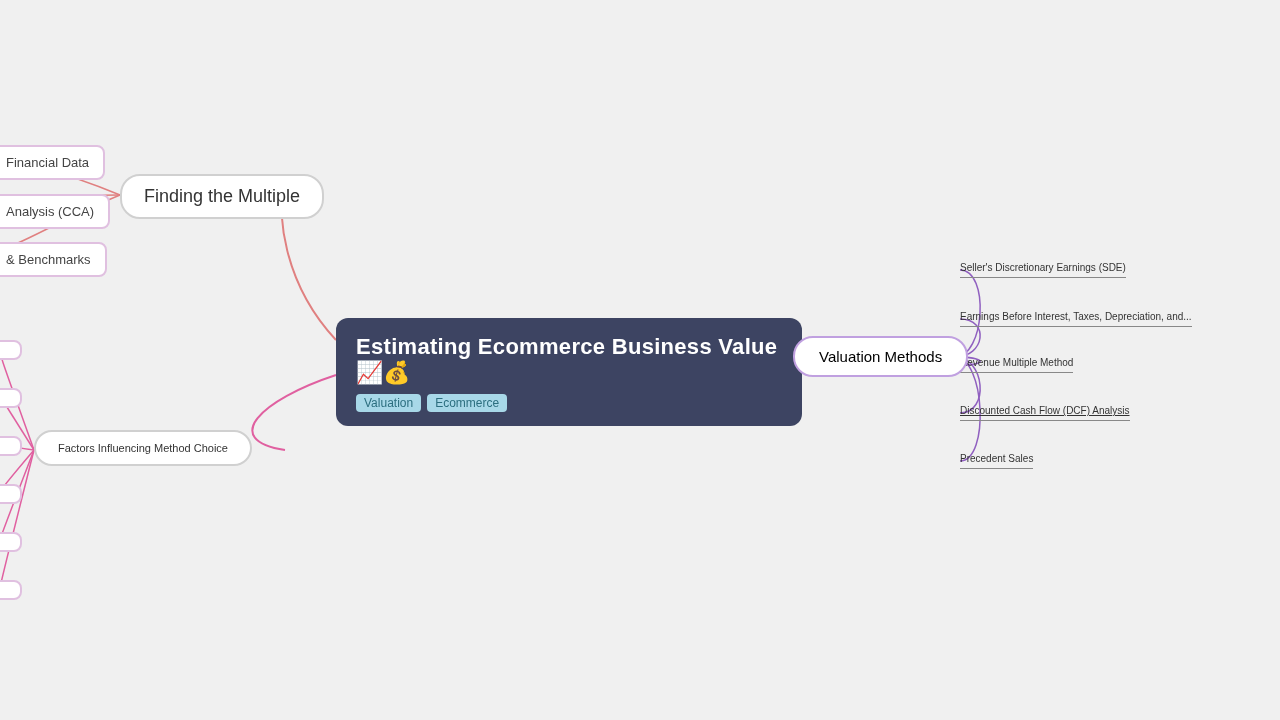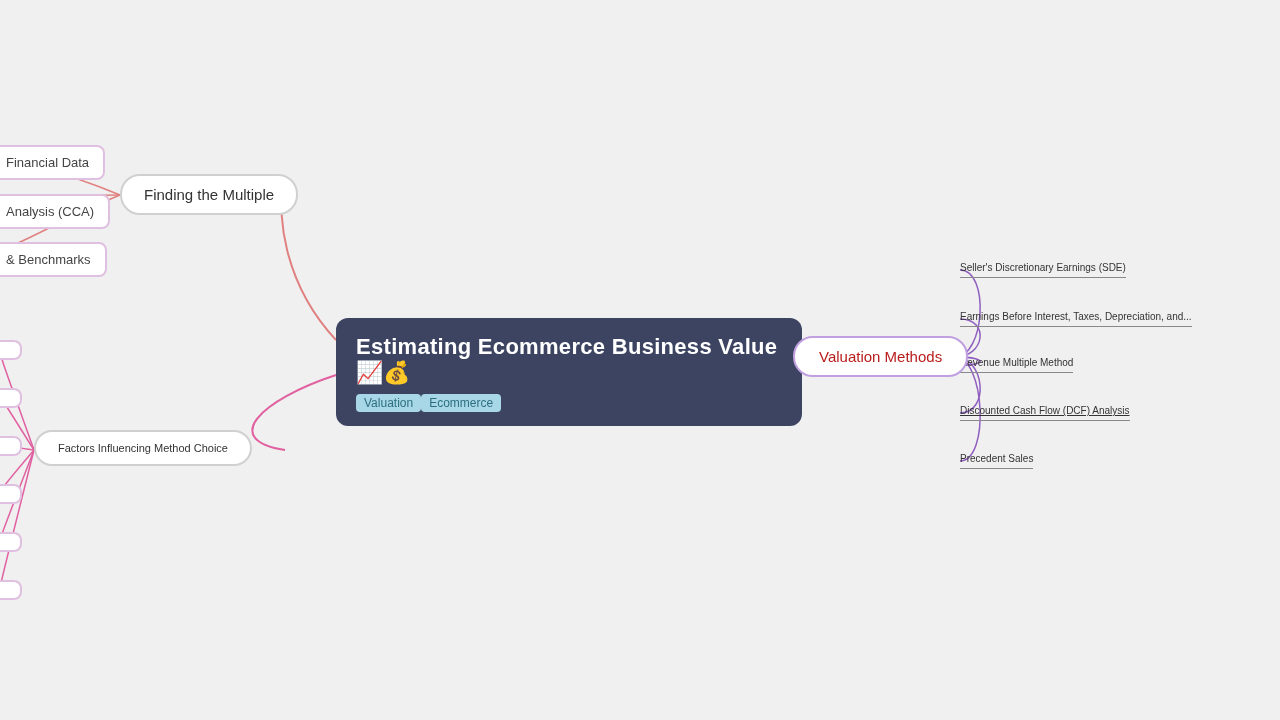--- a/index.html
+++ b/index.html
@@ -40,20 +40,21 @@
 
     .center-node .title {
       font-size: 22px;
       font-weight: 600;
       letter-spacing: 0.3px;
       margin-bottom: 8px;
     }
 
     .center-node .tags {
       display: flex;
+      gap: 6px;
     }
 
     .tag-valuation {
       background: #a8d8e8;
       color: #2c6e7f;
       border-radius: 4px;
       padding: 2px 8px;
       font-size: 12px;
     }
 
@@ -67,21 +68,21 @@
     }
 
     
     .finding-node {
       left: 120px;
       top: 174px;
       background: white;
       border: 2px solid #d0d0d0;
       border-radius: 20px;
       padding: 10px 22px;
-      font-size: 15px;
+      font-size: 18px;
       color: #333;
       white-space: nowrap;
     }
 
     
     .factors-node {
       left: 34px;
       top: 430px;
       background: white;
       border: 2px solid #d0d0d0;
@@ -136,21 +137,21 @@
 
     
     .valuation-methods-node {
       left: 793px;
       top: 336px;
       background: white;
       border: 2px solid #c0a0e0;
       border-radius: 20px;
       padding: 10px 24px;
       font-size: 15px;
-      color: #b91c1c;
+      color: #000000;
       white-space: nowrap;
     }
 
     
     .right-leaf {
       position: absolute;
       left: 960px;
       font-size: 10px;
       color: #333;
       white-space: nowrap;

